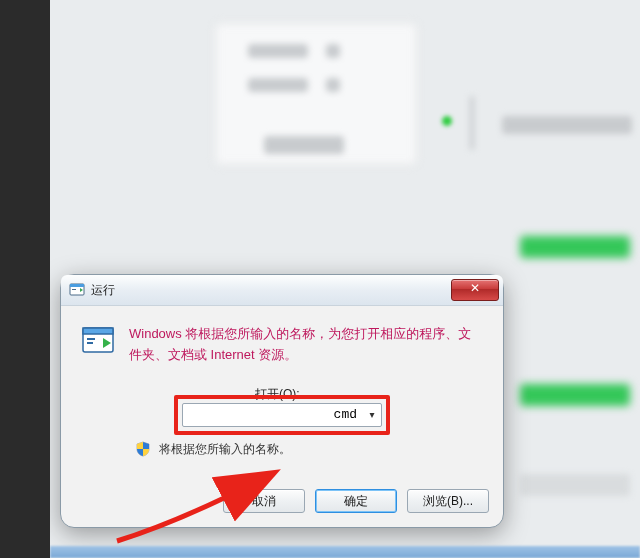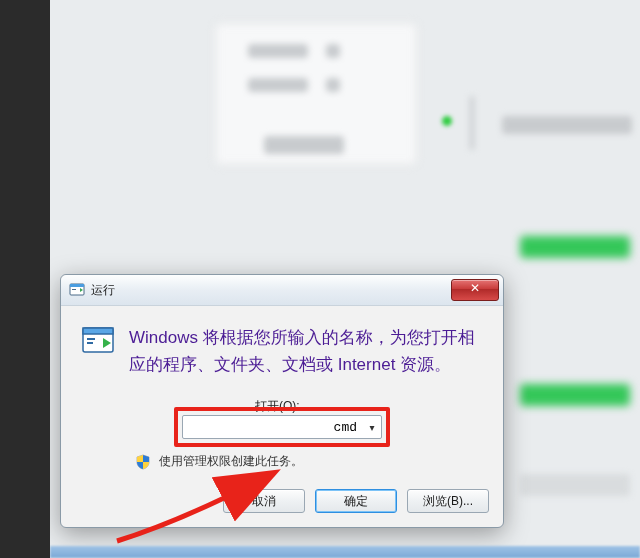--- a/index.html
+++ b/index.html
@@ -53,21 +53,21 @@
   }
   
   .run-dialog {
     position: absolute;
     left: 10px;
     top: 274px;
     width: 442px;
     height: 252px;
     background: #f2f2f2;
     border: 1px solid #8a9aa7;
-    border-radius: 6px;
+    border-radius: 14px;
     box-shadow: 0 6px 24px rgba(0,0,0,0.35);
   }
   .titlebar {
     display: flex;
     align-items: center;
     height: 30px;
     padding: 0 4px 0 8px;
     background: linear-gradient(#fdfefe, #e8eef4 50%, #dce5ee);
     border-top-left-radius: 6px;
     border-top-right-radius: 6px;
@@ -101,22 +101,22 @@
   .desc-row {
     display: flex;
     align-items: flex-start;
     gap: 14px;
   }
   .run-icon {
     width: 34px; height: 34px;
     flex: 0 0 auto;
   }
   .desc-text {
-    font-size: 17px;
-    color: #4c1d95;
+    font-size: 13px;
+    color: #be185d;
     line-height: 1.6;
   }
   .open-row {
     display: flex;
     align-items: center;
     margin-top: 20px;
     flex-direction: column;
   }
   .open-label {
     font-size: 12px;
@@ -270,21 +270,21 @@
       </div>
 
       <div class="admin-row">
         <svg width="16" height="16" viewBox="0 0 16 16">
           <path d="M8 1 L14 3 V8 C14 12 11 14.5 8 15 C5 14.5 2 12 2 8 V3 Z" fill="#fff" stroke="#888" stroke-width="0.6"></path>
           <path d="M8 1 L14 3 V8 H8 Z" fill="#2e7cd6"></path>
           <path d="M8 1 L2 3 V8 H8 Z" fill="#ffd23e"></path>
           <path d="M8 8 H14 C14 12 11 14.5 8 15 Z" fill="#ffd23e"></path>
           <path d="M8 8 H2 C2 12 5 14.5 8 15 Z" fill="#2e7cd6"></path>
         </svg>
-        <span>使用管理权限创建此任务。</span>
+        <span>将根据您所输入的名称。</span>
       </div>
     </div>
 
     <div class="btn-row">
       <button class="win-btn">取消</button>
       <button class="win-btn default">确定</button>
       <button class="win-btn">浏览(B)...</button>
     </div>
   </div>
 

